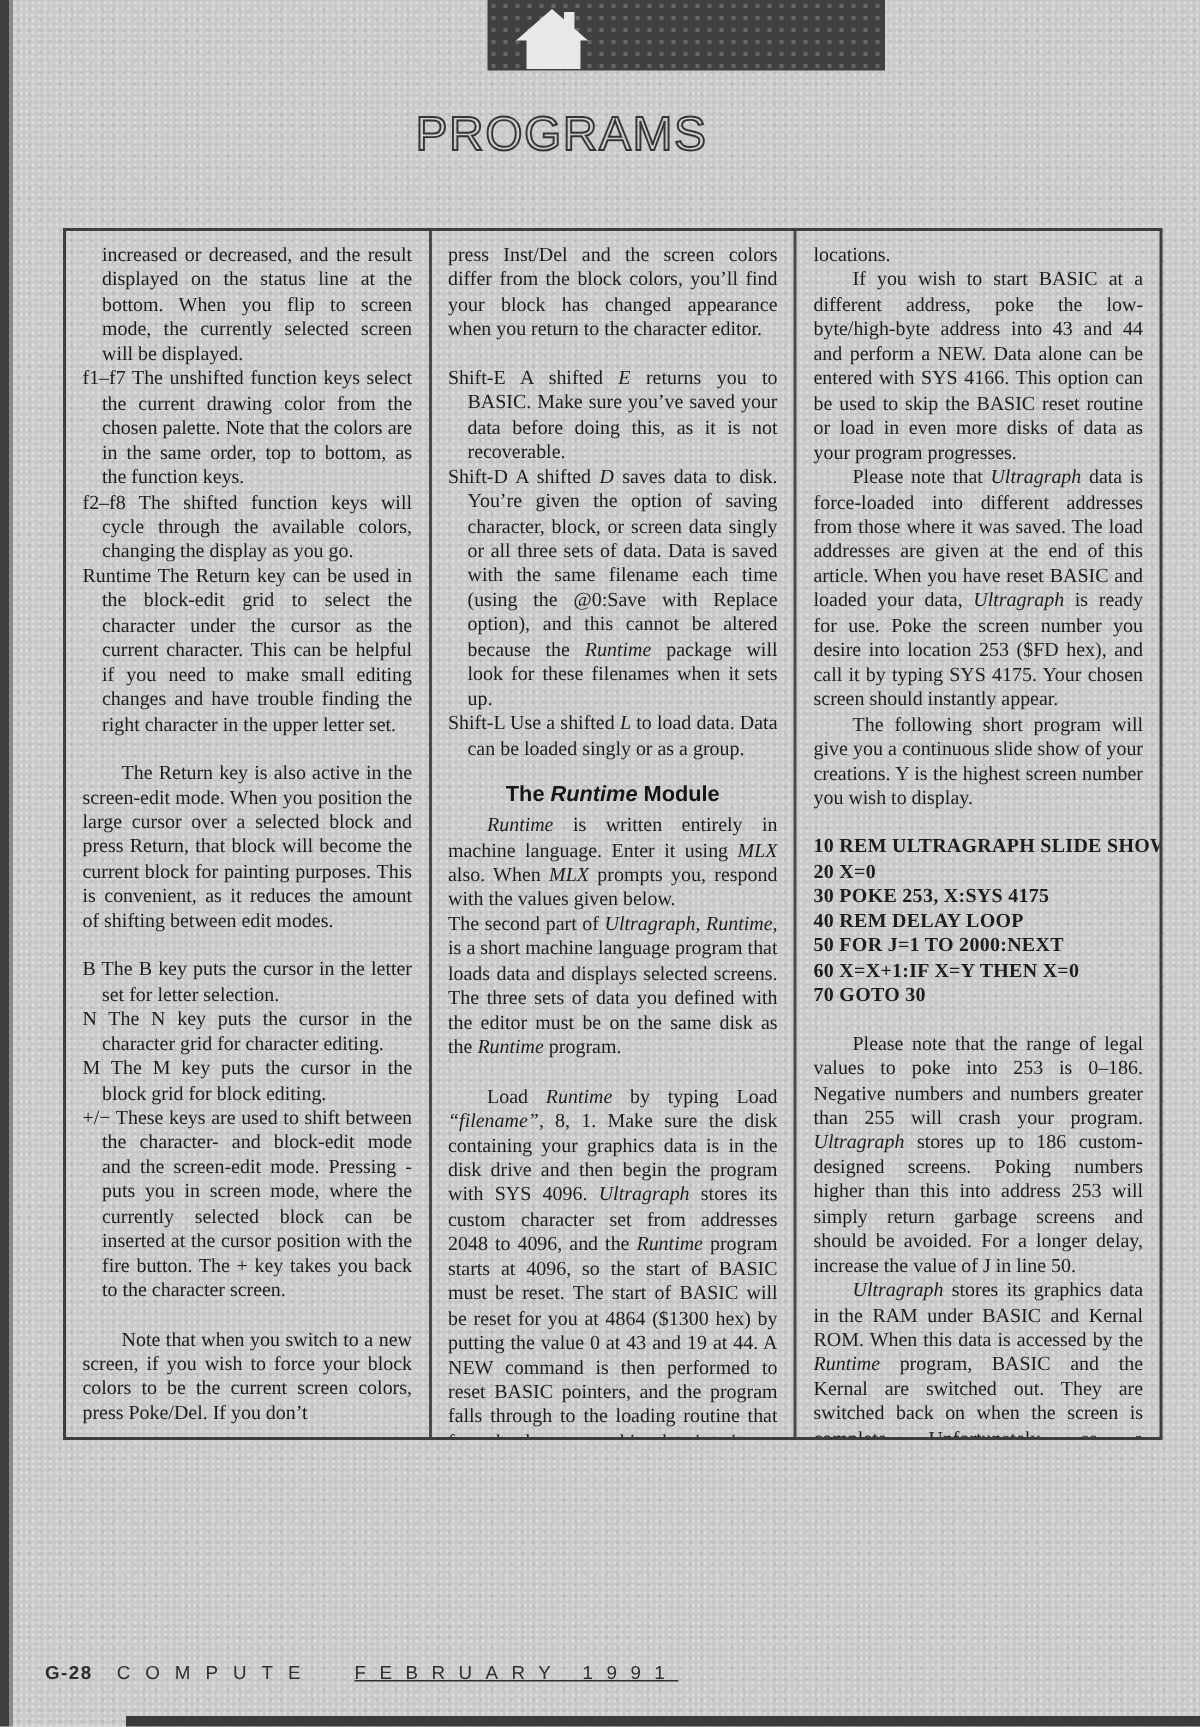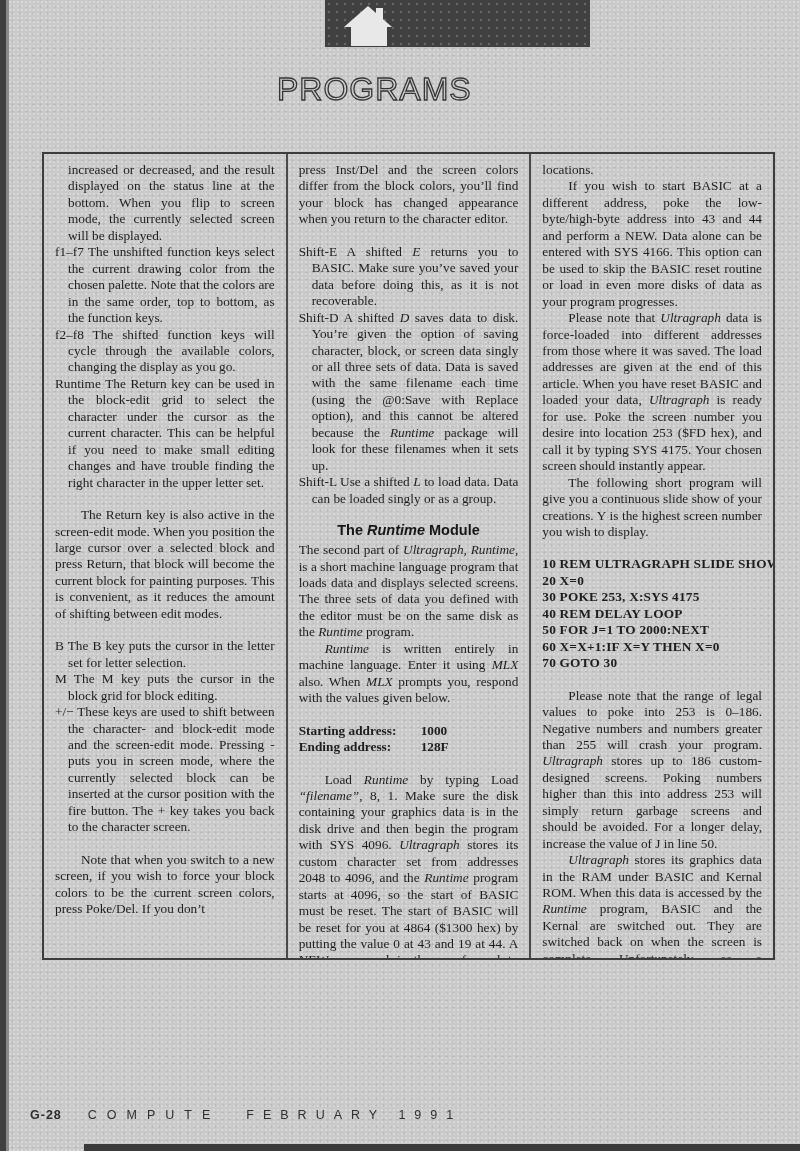--- a/index.html
+++ b/index.html
@@ -37,23 +37,23 @@
   .heading{font-family:"Liberation Sans",sans-serif;font-size:14.5px;font-weight:bold;
     color:#161616;margin:15px 0 3px 0;text-align:center;line-height:17px;}
   .listing{font-weight:bold;text-align:left;letter-spacing:.2px;}
   .listing div{white-space:nowrap;}
   .addr{font-weight:bold;text-align:left;}
   .addr .lab{display:inline-block;min-width:122px;}
   
   .footer{position:absolute;left:30px;top:1108px;width:740px;
     font-family:"Liberation Sans",sans-serif;font-size:12.5px;color:#2e2e2e;
     display:flex;align-items:baseline;}
-  .footer .pn{font-weight:bold;letter-spacing:1px;margin-right:26px;}
+  .footer .pn{font-weight:bold;letter-spacing:1px;margin-right:16px;}
   .footer .mag{letter-spacing:10px;margin-right:26px;}
-  .footer .iss{letter-spacing:9px;}
+  .footer .iss{letter-spacing:9px;text-decoration:underline;}
 </style>
 </head>
 <body>
 
 <div class="page">
   <div class="edge-left"></div>
   <div class="edge-bottom"></div>
 
   <div class="banner">
     <svg width="52" height="40" viewBox="0 0 52 40">
@@ -64,36 +64,33 @@
   <div class="title">PROGRAMS</div>
 
   <div class="content-box">
     <div class="col rule">
         <p class="blk ml">increased or decreased, and the result displayed on the status line at the bottom. When you flip to screen mode, the currently selected screen will be displayed.</p>
         <p class="blk def"><b class="term">f1–f7</b> The unshifted function keys select the current drawing color from the chosen palette. Note that the colors are in the same order, top to bottom, as the function keys.</p>
         <p class="blk def"><b class="term">f2–f8</b> The shifted function keys will cycle through the available colors, changing the display as you go.</p>
         <p class="blk def"><b class="term">Runtime</b> The Return key can be used in the block-edit grid to select the character under the cursor as the current character. This can be helpful if you need to make small editing changes and have trouble finding the right character in the upper letter set.</p>
         <p class="blk fi sp">The Return key is also active in the screen-edit mode. When you position the large cursor over a selected block and press Return, that block will become the current block for painting purposes. This is convenient, as it reduces the amount of shifting between edit modes.</p>
         <p class="blk def sp"><b class="term">B</b> The B key puts the cursor in the letter set for letter selection.</p>
+        <p class="blk def"><b class="term">N</b> The N key puts the cursor in the character grid for character editing.</p>
         <p class="blk def"><b class="term">M</b> The M key puts the cursor in the block grid for block editing.</p>
         <p class="blk def"><b class="term">+/−</b> These keys are used to shift between the character- and block-edit mode and the screen-edit mode. Pressing - puts you in screen mode, where the currently selected block can be inserted at the cursor position with the fire button. The + key takes you back to the character screen.</p>
         <p class="blk fi sp">Note that when you switch to a new screen, if you wish to force your block colors to be the current screen colors, press Poke/Del. If you don’t</p>
       </div>
     <div class="col rule">
         <p class="blk">press Inst/Del and the screen colors differ from the block colors, you’ll find your block has changed appearance when you return to the character editor.</p>
         <p class="blk def sp"><b class="term">Shift-E</b> A shifted <i>E</i> returns you to BASIC. Make sure you’ve saved your data before doing this, as it is not recoverable.</p>
         <p class="blk def"><b class="term">Shift-D</b> A shifted <i>D</i> saves data to disk. You’re given the option of saving character, block, or screen data singly or all three sets of data. Data is saved with the same filename each time (using the @0:Save with Replace option), and this cannot be altered because the <i>Runtime</i> package will look for these filenames when it sets up.</p>
         <p class="blk def"><b class="term">Shift-L</b> Use a shifted <i>L</i> to load data. Data can be loaded singly or as a group.</p>
         <p class="blk heading">The <i>Runtime</i> Module</p>
+        <p class="blk fi"><i>Runtime</i> is written entirely in machine language. Enter it using <i>MLX</i> also. When <i>MLX</i> prompts you, respond with the values given below.</p>
         <p class="blk">The second part of <i>Ultragraph, Runtime,</i> is a short machine language program that loads data and displays selected screens. The three sets of data you defined with the editor must be on the same disk as the <i>Runtime</i> program.</p>
-        <p class="blk fi"><i>Runtime</i> is written entirely in machine language. Enter it using <i>MLX</i> also. When <i>MLX</i> prompts you, respond with the values given below.</p>
-        <div class="blk addr sp">
-          <div><span class="lab">Starting address:</span><span>1000</span></div>
-          <div><span class="lab">Ending address:</span><span>128F</span></div>
-        </div>
         <p class="blk fi sp">Load <i>Runtime</i> by typing Load <i>“filename”</i>, 8, 1. Make sure the disk containing your graphics data is in the disk drive and then begin the program with SYS 4096. <i>Ultragraph</i> stores its custom character set from addresses 2048 to 4096, and the <i>Runtime</i> program starts at 4096, so the start of BASIC must be reset. The start of BASIC will be reset for you at 4864 ($1300 hex) by putting the value 0 at 43 and 19 at 44. A NEW command is then performed to reset BASIC pointers, and the program falls through to the loading routine that force-loads your graphics data into its </p>
       </div>
     <div class="col">
         <p class="blk">locations.</p>
         <p class="blk fi">If you wish to start BASIC at a different address, poke the low-byte/high-byte address into 43 and 44 and perform a NEW. Data alone can be entered with SYS 4166. This option can be used to skip the BASIC reset routine or load in even more disks of data as your program progresses.</p>
         <p class="blk fi">Please note that <i>Ultragraph</i> data is force-loaded into different addresses from those where it was saved. The load addresses are given at the end of this article. When you have reset BASIC and loaded your data, <i>Ultragraph</i> is ready for use. Poke the screen number you desire into location 253 ($FD hex), and call it by typing SYS 4175. Your chosen screen should instantly appear.</p>
         <p class="blk fi">The following short program will give you a continuous slide show of your creations. Y is the highest screen number you wish to display.</p>
         <div class="blk listing sp">
           <div>10 REM ULTRAGRAPH SLIDE SHOW</div>
           <div>20 X=0</div>

